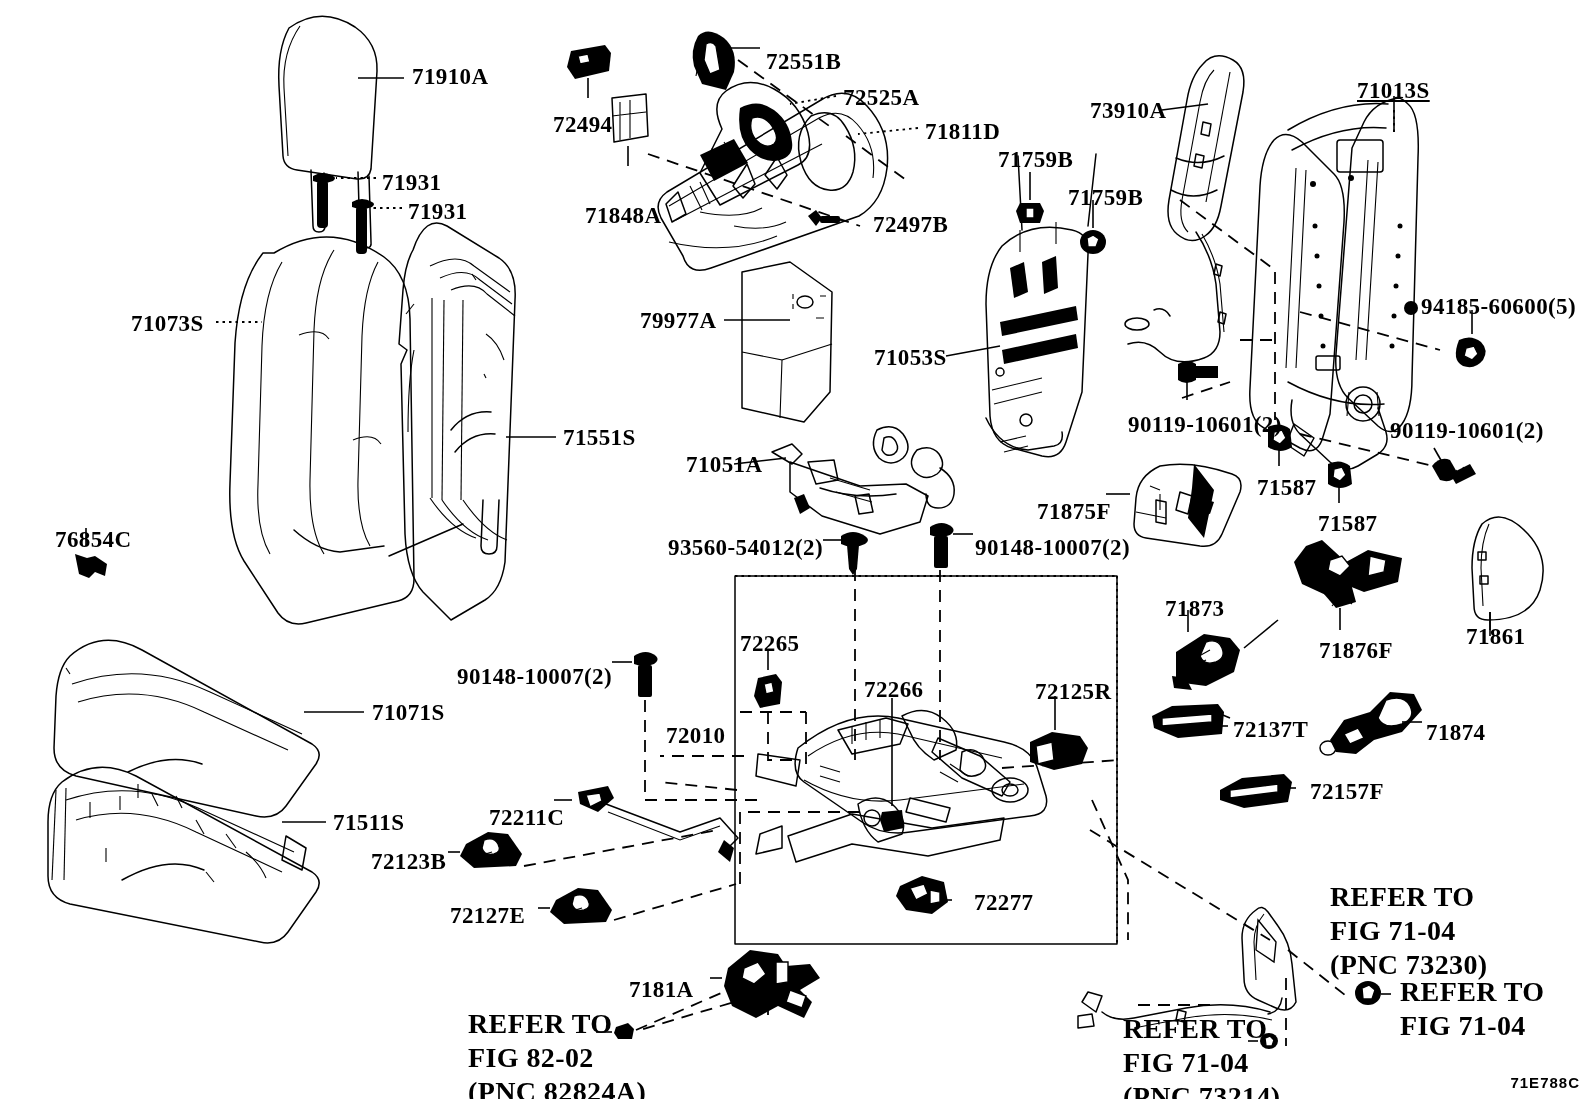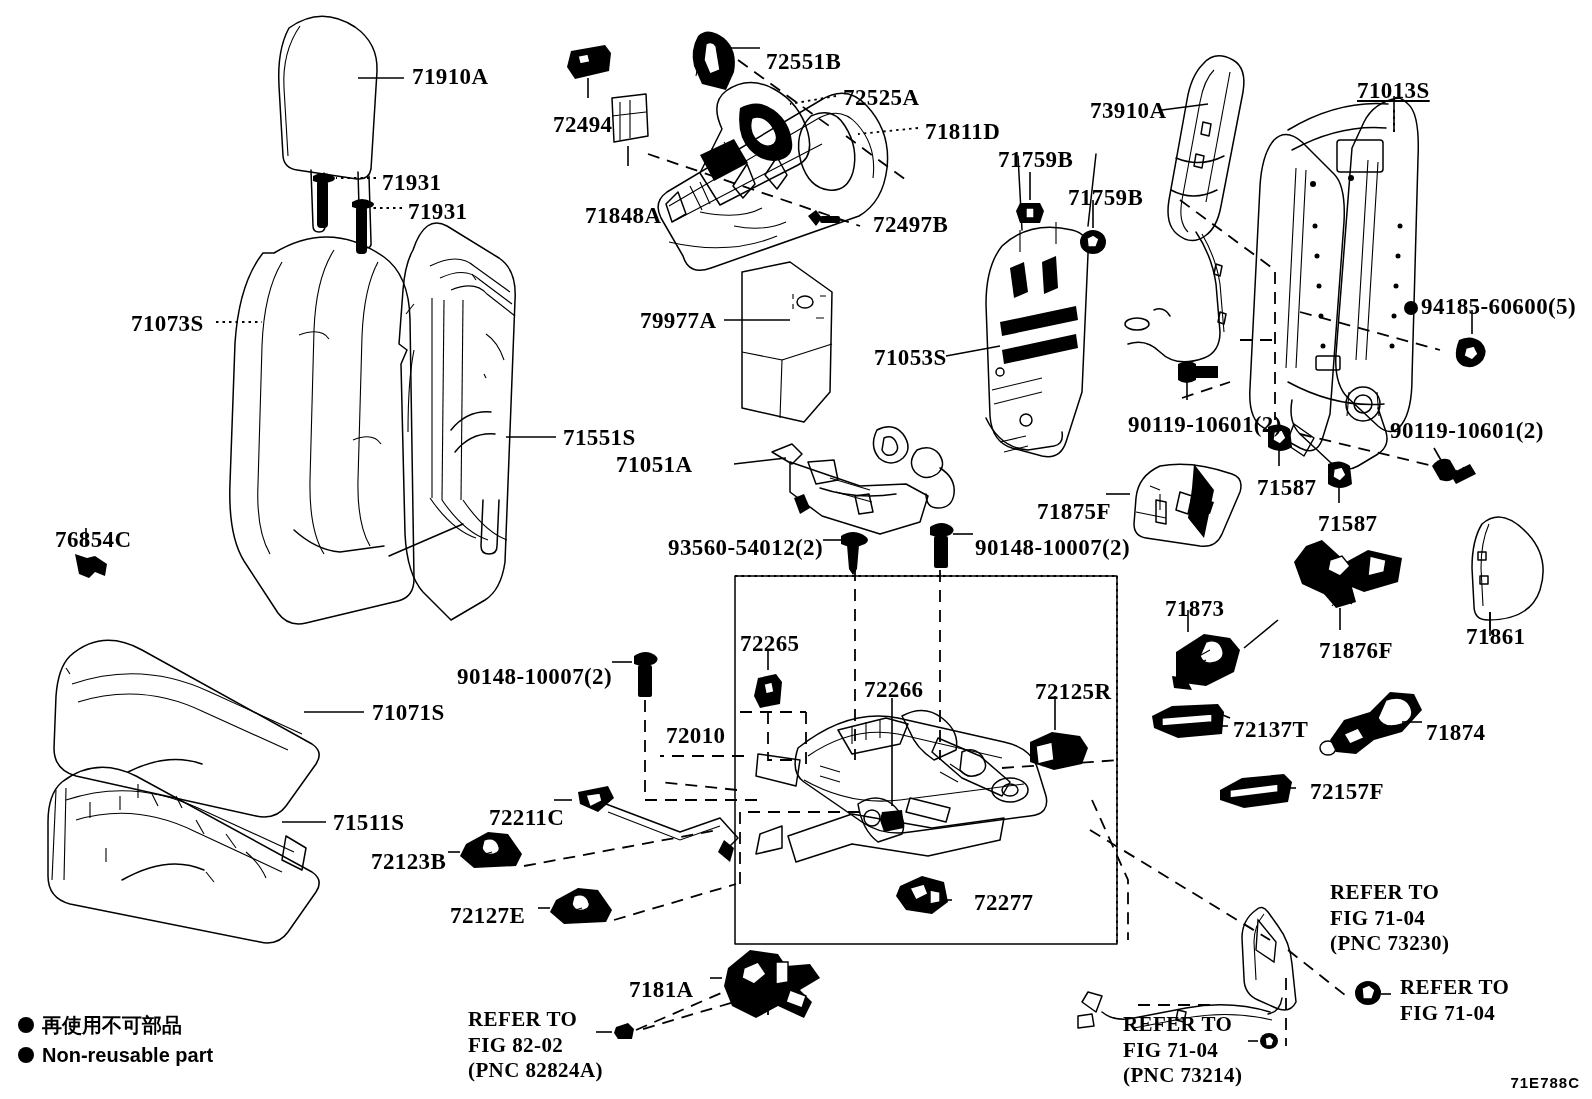--- a/index.html
+++ b/index.html
@@ -3,21 +3,21 @@
 <meta charset="utf-8">
 <title>Toyota Front Seat Parts Diagram 71E788C</title>
 <style>
   html,body{margin:0;padding:0;background:#ffffff;}
   body{width:1592px;height:1099px;position:relative;overflow:hidden;
        font-family:"Liberation Serif",serif;color:#000;}
   #stage{position:absolute;left:0;top:0;width:1592px;height:1099px;}
   svg#art{position:absolute;left:0;top:0;width:1592px;height:1099px;}
   .lbl{position:absolute;white-space:nowrap;font-family:"Liberation Serif",serif;
        font-weight:700;font-size:23px;letter-spacing:.4px;line-height:1.12;color:#000;}
-  .lbl.sm{font-size:21px;}
+  .lbl.sm{font-size:28px;}
   .lbl.multi{line-height:1.22;}
   .bullet{display:inline-block;width:14px;height:14px;border-radius:50%;
           background:#000;vertical-align:-1px;margin-right:3px;}
   .legend{position:absolute;left:18px;top:1010px;font-family:"Liberation Sans",sans-serif;
           font-weight:700;font-size:20px;line-height:1.5;}
   .legend .row{display:flex;align-items:center;gap:8px;}
   .legend .dot{width:16px;height:16px;border-radius:50%;background:#000;flex:0 0 auto;}
   .code{position:absolute;right:12px;bottom:8px;font-family:"Liberation Sans",sans-serif;
         font-weight:700;font-size:15px;letter-spacing:1px;}
 </style>
@@ -543,21 +543,21 @@
       <div class="lbl" style="left: 372px; top: 700px;"><span>71071S</span></div>
       <div class="lbl" style="left: 333px; top: 810px;"><span>71511S</span></div>
       <div class="lbl" style="left: 533px; top: 112px; margin-left: 20px;"><span>72494</span></div>
       <div class="lbl" style="left: 585px; top: 169px; margin-top: 34px;"><span>71848A</span></div>
       <div class="lbl" style="left: 766px; top: 37px; margin-top: 12px;"><span>72551B</span></div>
       <div class="lbl" style="left: 843px; top: 85px;"><span>72525A</span></div>
       <div class="lbl" style="left: 925px; top: 119px;"><span>71811D</span></div>
       <div class="lbl" style="left: 873px; top: 212px;"><span>72497B</span></div>
       <div class="lbl" style="left: 640px; top: 308px;"><span>79977A</span></div>
       <div class="lbl" style="left: 874px; top: 345px;"><span>71053S</span></div>
-      <div class="lbl" style="left: 616px; top: 452px;"><span>71051A</span></div>
+      <div class="lbl" style="left: 686px; top: 452px;"><span>71051A</span></div>
       <div class="lbl" style="left: 998px; top: 147px;"><span>71759B</span></div>
       <div class="lbl" style="left: 1068px; top: 185px;"><span>71759B</span></div>
       <div class="lbl" style="left: 1090px; top: 98px;"><span>73910A</span></div>
       <div class="lbl" style="left: 1357px; top: 78px; text-decoration: underline;"><span>71013S</span></div>
       <div class="lbl" style="left: 1404px; top: 294px;"><span class="bullet"></span><span>94185-60600(5)</span></div>
       <div class="lbl" style="left: 1128px; top: 412px;"><span>90119-10601(2)</span></div>
       <div class="lbl" style="left: 1390px; top: 418px;"><span>90119-10601(2)</span></div>
       <div class="lbl" style="left: 1037px; top: 499px;"><span>71875F</span></div>
       <div class="lbl" style="left: 1257px; top: 475px;"><span>71587</span></div>
       <div class="lbl" style="left: 1318px; top: 511px;"><span>71587</span></div>
@@ -595,26 +595,16 @@
         <div>FIG 71-04</div>
         <div>(PNC 73214)</div>
       </div>
       <div class="lbl multi sm" style="left: 468px; top: 1007px;">
         <div>REFER TO</div>
         <div>FIG 82-02</div>
         <div>(PNC 82824A)</div>
       </div>
     </div>
 
-<div class="legend">
-  <div class="row">
-    <span class="dot"></span>
-    <span>再使用不可部品</span>
-  </div>
-  <div class="row">
-    <span class="dot"></span>
-    <span>Non-reusable part</span>
-  </div>
+
+<div class="code">71E788C</div>
+
 </div>
 
-<div class="code">71E788C</div>
-
-</div>
-
 </body></html>

